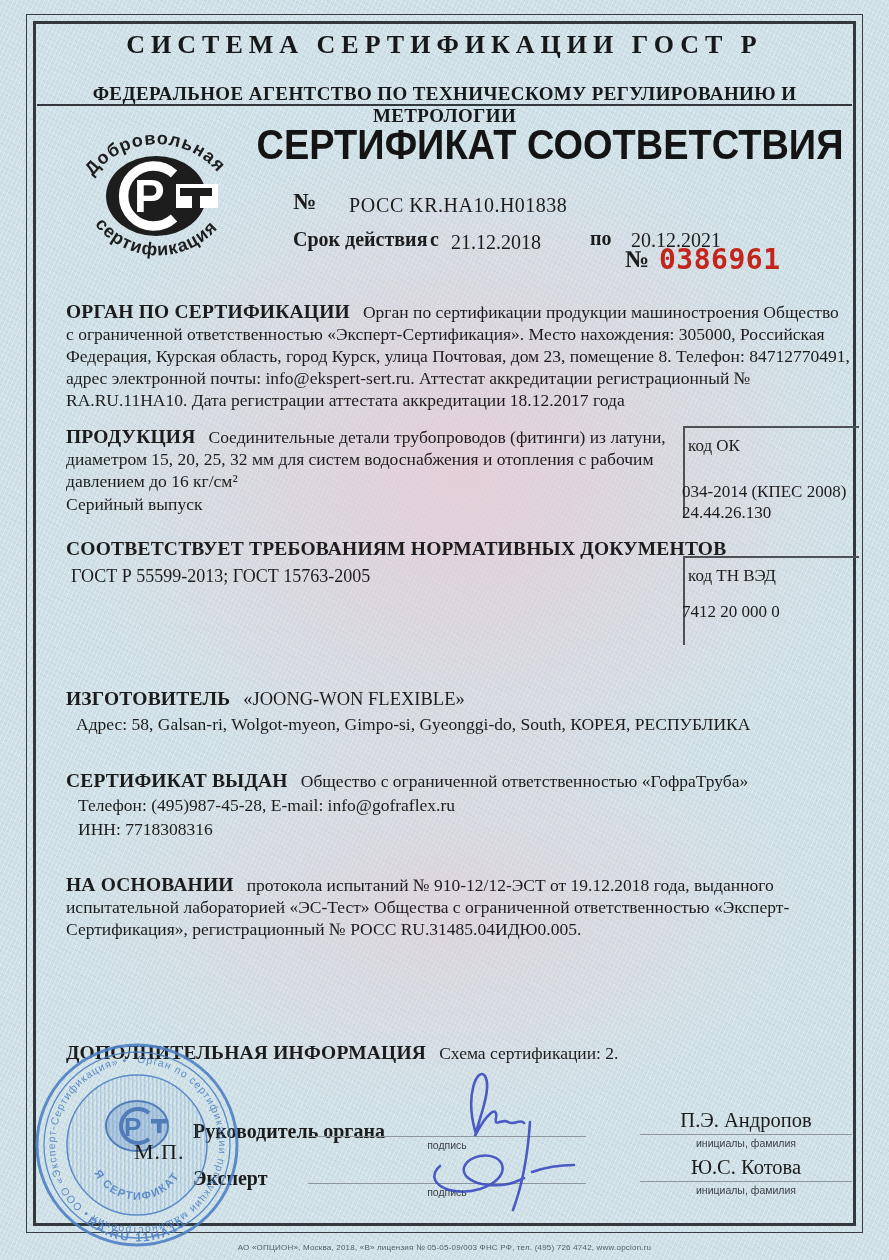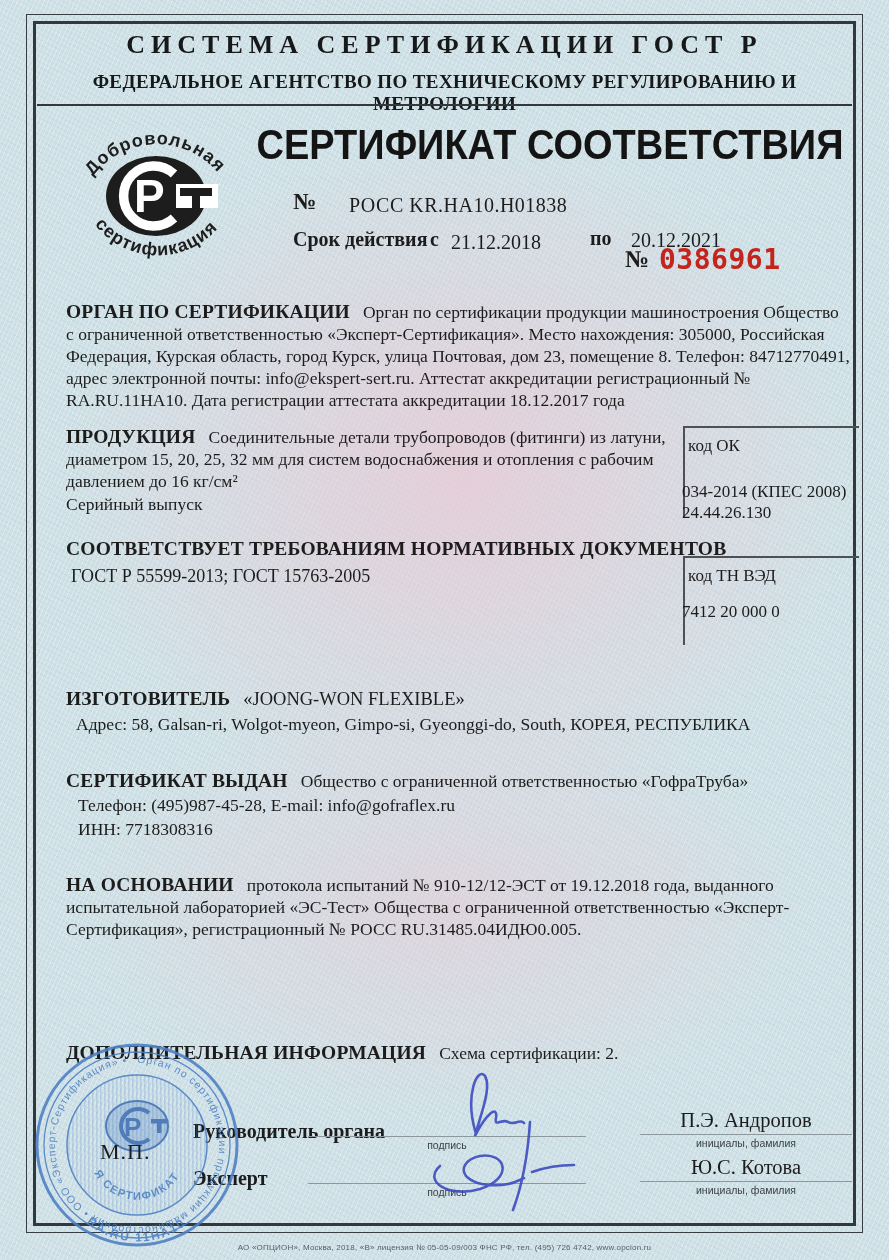--- a/index.html
+++ b/index.html
@@ -11,21 +11,21 @@
           radial-gradient(ellipse 62% 38% at 52% 38%, rgba(233,202,213,.80), rgba(233,202,213,0) 72%),
           radial-gradient(ellipse 55% 22% at 50% 72%, rgba(233,202,213,.55), rgba(233,202,213,0) 75%),
           repeating-linear-gradient(115deg, rgba(255,255,255,.28) 0 1px, rgba(255,255,255,0) 1px 4px),
           repeating-linear-gradient(27deg, rgba(158,193,204,.22) 0 1px, rgba(158,193,204,0) 1px 5px);}
   .frame-outer{position:absolute;top:14px;left:26px;right:26px;bottom:27px;border:1.6px solid #383d42;}
   .frame-inner{position:absolute;top:6px;left:6px;right:6px;bottom:6px;border:3px solid #33383d;}
   .abs{position:absolute;}
   
   .header-box{position:absolute;top:30px;left:46px;right:46px;text-align:center;}
   .sys-title{font-weight:700;font-size:26px;letter-spacing:6px;color:#16181a;}
-  .agency{margin-top:11px;font-weight:700;font-size:19px;letter-spacing:.4px;color:#16181a;}
+  .agency{margin-top:23px;font-weight:700;font-size:19px;letter-spacing:.4px;color:#16181a;}
   .header-rule{position:absolute;top:104px;left:37px;right:37px;border-top:2.4px solid #33383d;}
   
   .doc-title{position:absolute;left:250px;top:121px;width:600px;text-align:center;
              font-family:"Liberation Sans",sans-serif;font-weight:700;font-size:38px;
              letter-spacing:0;color:#141414;transform:scaleY(1.12);transform-origin:top center;}
   .cert-no-label{left:293px;top:189px;font-weight:700;font-size:23px;}
   .cert-no{left:349px;top:194px;font-size:20px;letter-spacing:.5px;}
   .lbl-validity{left:293px;top:228px;font-weight:700;font-size:20px;}
   .lbl-from{left:430px;top:228px;font-weight:700;font-size:20px;}
   .date-from{left:451px;top:231px;font-size:20px;}
@@ -53,21 +53,21 @@
   .sec-manufacturer{top:688px;width:784px;}
   .addr{display:block;padding-left:10px;margin-top:3px;}
   .sec-issued{top:770px;width:784px;}
   .sec-issued .addr{padding-left:12px;margin-top:2px;}
   .sec-basis{top:856px;width:788px;}
   .sec-additional{top:1024px;width:784px;}
   
   .sig-label{font-weight:700;font-size:20px;padding-left:21px;}
   .lbl-head{left:172px;top:1120px;}
   .lbl-expert{left:172px;top:1167px;}
-  .mp-text{left:100px;top:1139px;font-size:22px;letter-spacing:1px;color:#1d1d1d;z-index:6;}
+  .mp-text{left:100px;top:1139px;font-size:22px;letter-spacing:1px;color:#1d1d1d;z-index:6;padding-left:34px;}
   .sigline{position:absolute;border-bottom:1.4px solid #8d979c;height:0;}
   .sl1{left:308px;width:278px;top:1136px;}
   .sl2{left:308px;width:278px;top:1183px;}
   .nl1{left:640px;width:212px;top:1134px;}
   .nl2{left:640px;width:212px;top:1181px;}
   .caption{position:absolute;text-align:center;font-family:"Liberation Sans",sans-serif;
            font-size:10.5px;color:#3c4247;}
   .cap-sign1{left:308px;width:278px;top:1139px;}
   .cap-sign2{left:308px;width:278px;top:1186px;}
   .cap-name1{left:640px;width:212px;top:1137px;}

